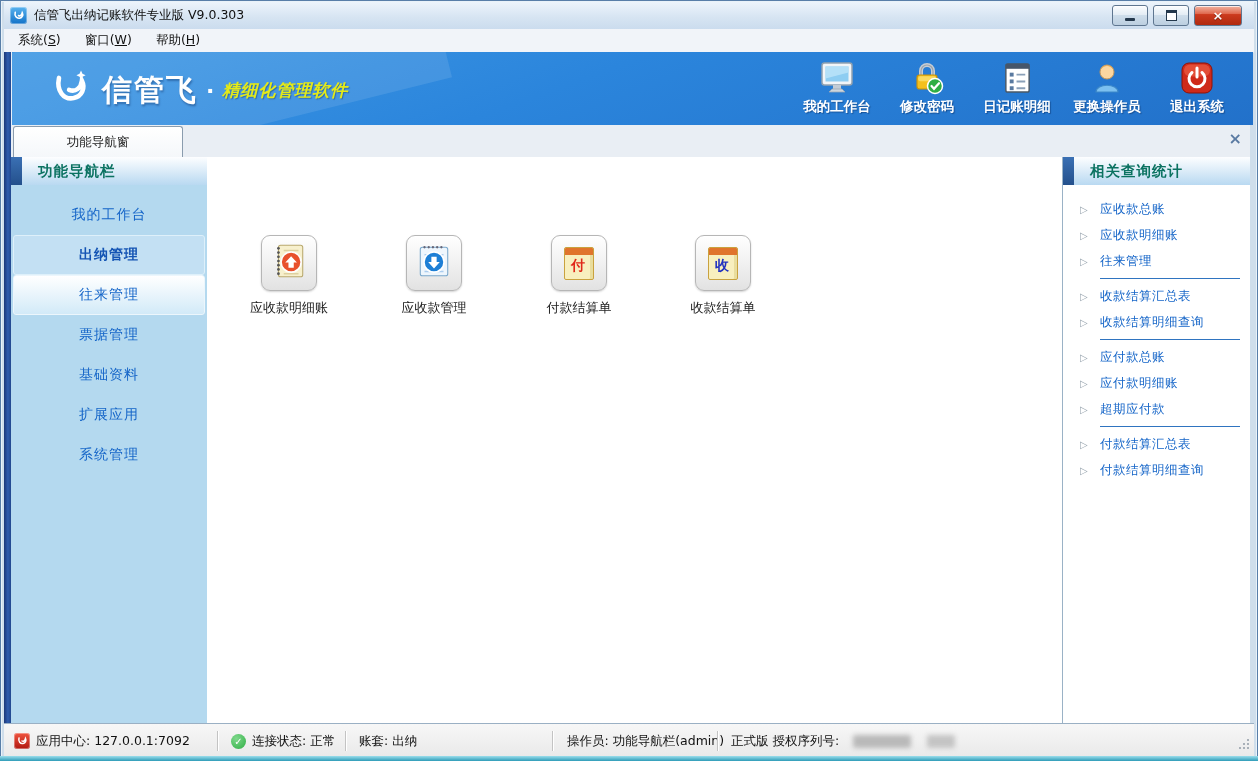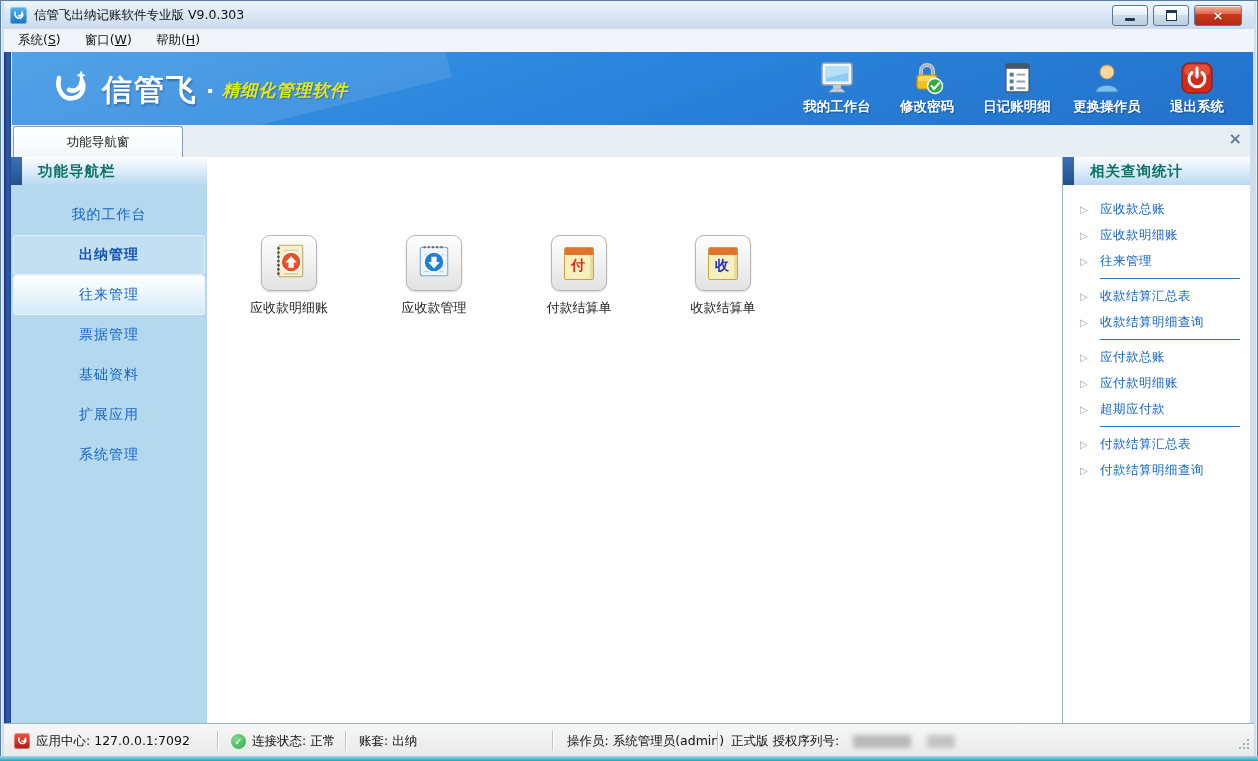--- a/index.html
+++ b/index.html
@@ -378,21 +378,21 @@
   <div class="sb-sec" style="left:227px;">
     <span class="sb-ico-green">✓</span>
     <span>连接状态: 正常</span>
   </div>
   <i class="sb-sep" style="left:341px;"></i>
   <div class="sb-sec" style="left:355px;">
     <span>账套: 出纳</span>
   </div>
   <i class="sb-sep" style="left:548px;"></i>
   <div class="sb-sec" style="left:563px;">
-    <span>操作员: 系统管理员(admin)</span>
+    <span>操作员: 功能导航栏(admin)</span>
   </div>
   <i class="sb-sep" style="left:713px;"></i>
   <div class="sb-sec" style="left:727px;">
     <span>正式版 授权序列号:</span>
     <span class="blur-blob blob-a"></span>
     <span class="blur-blob blob-b"></span>
   </div>
   <span class="grip">
     <svg width="12" height="12">
         <g fill="#a8b0b8">

